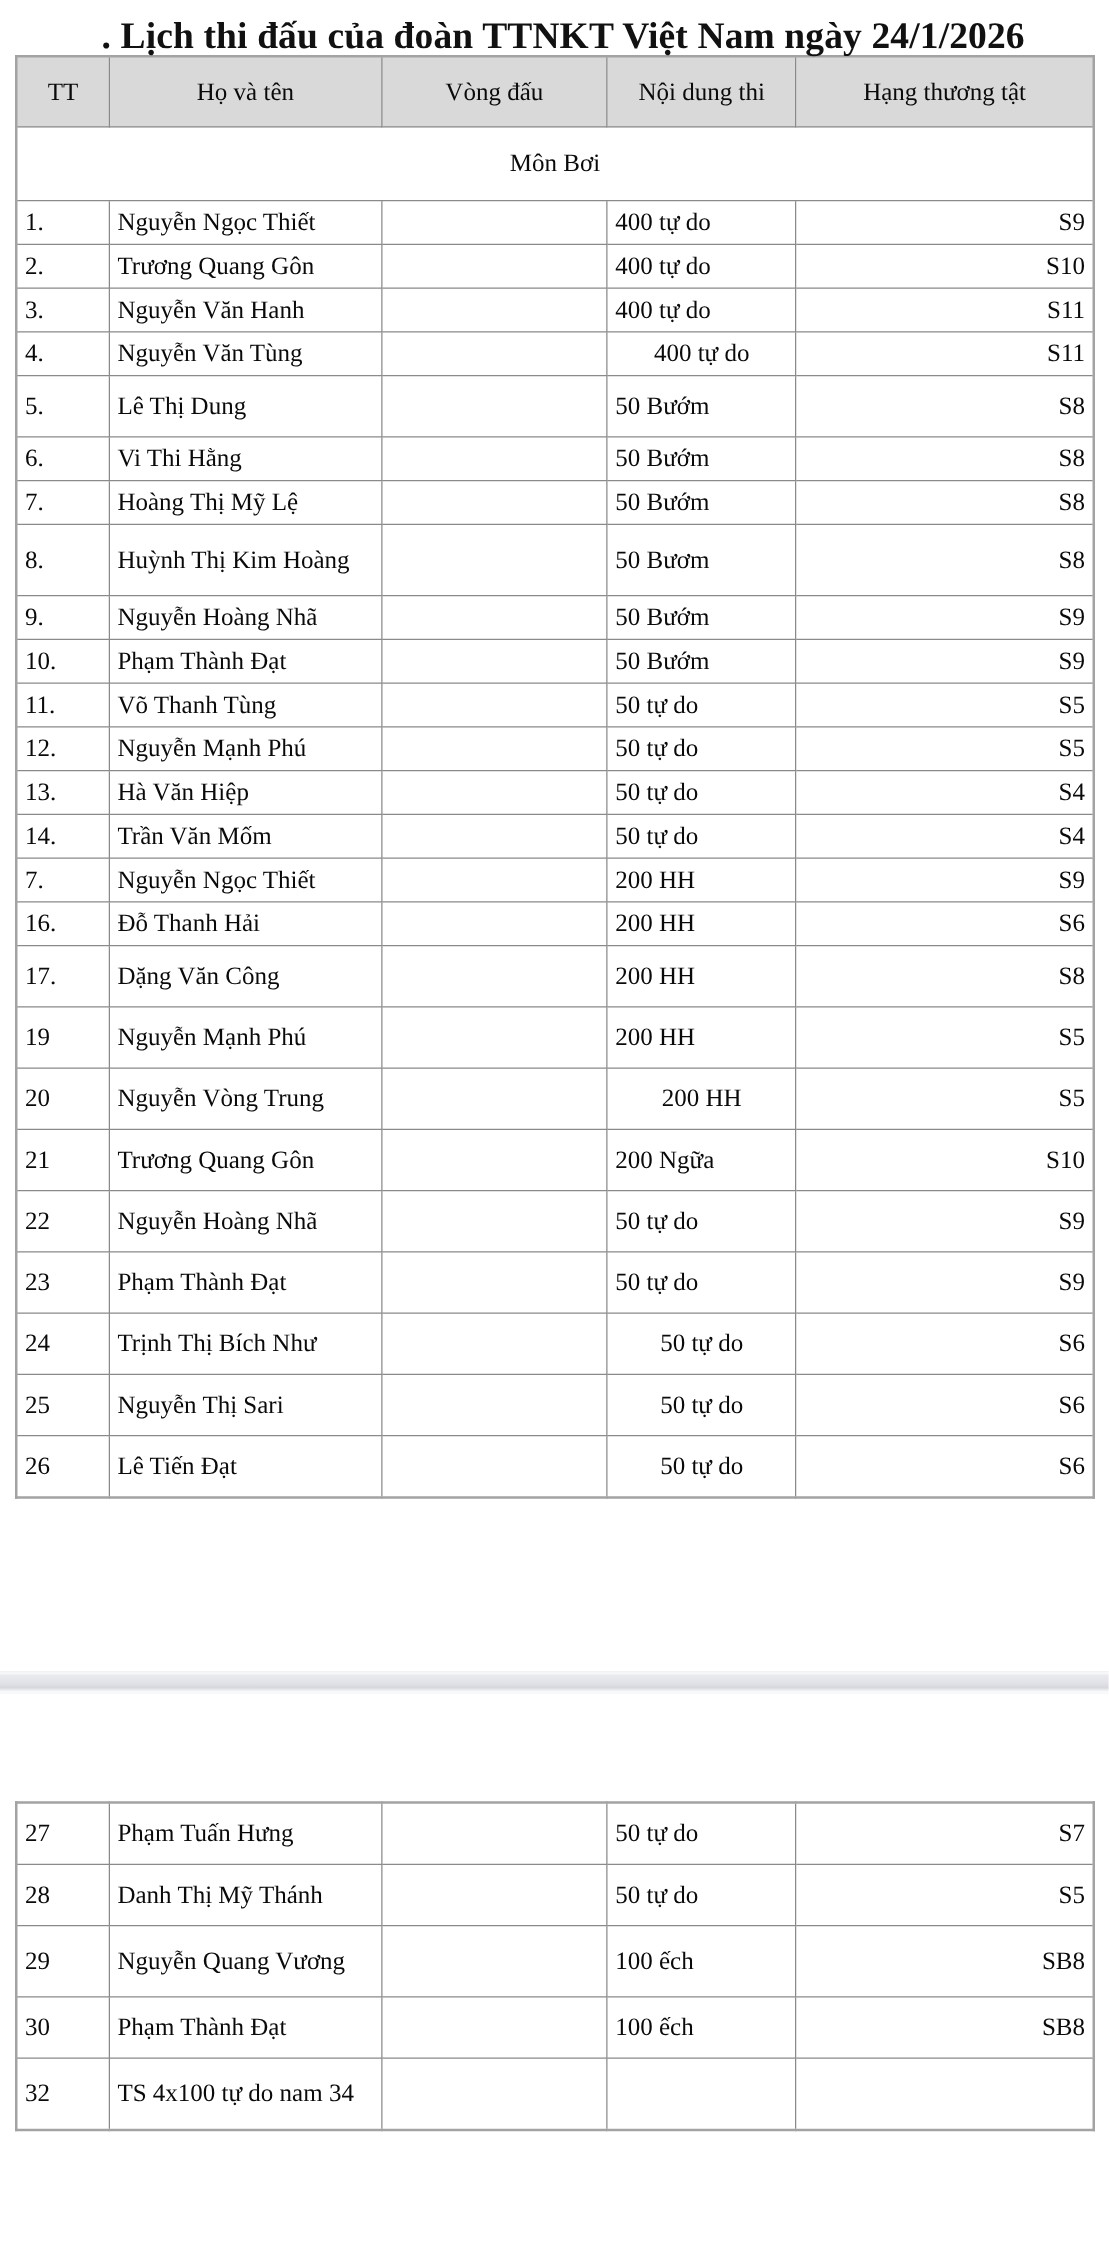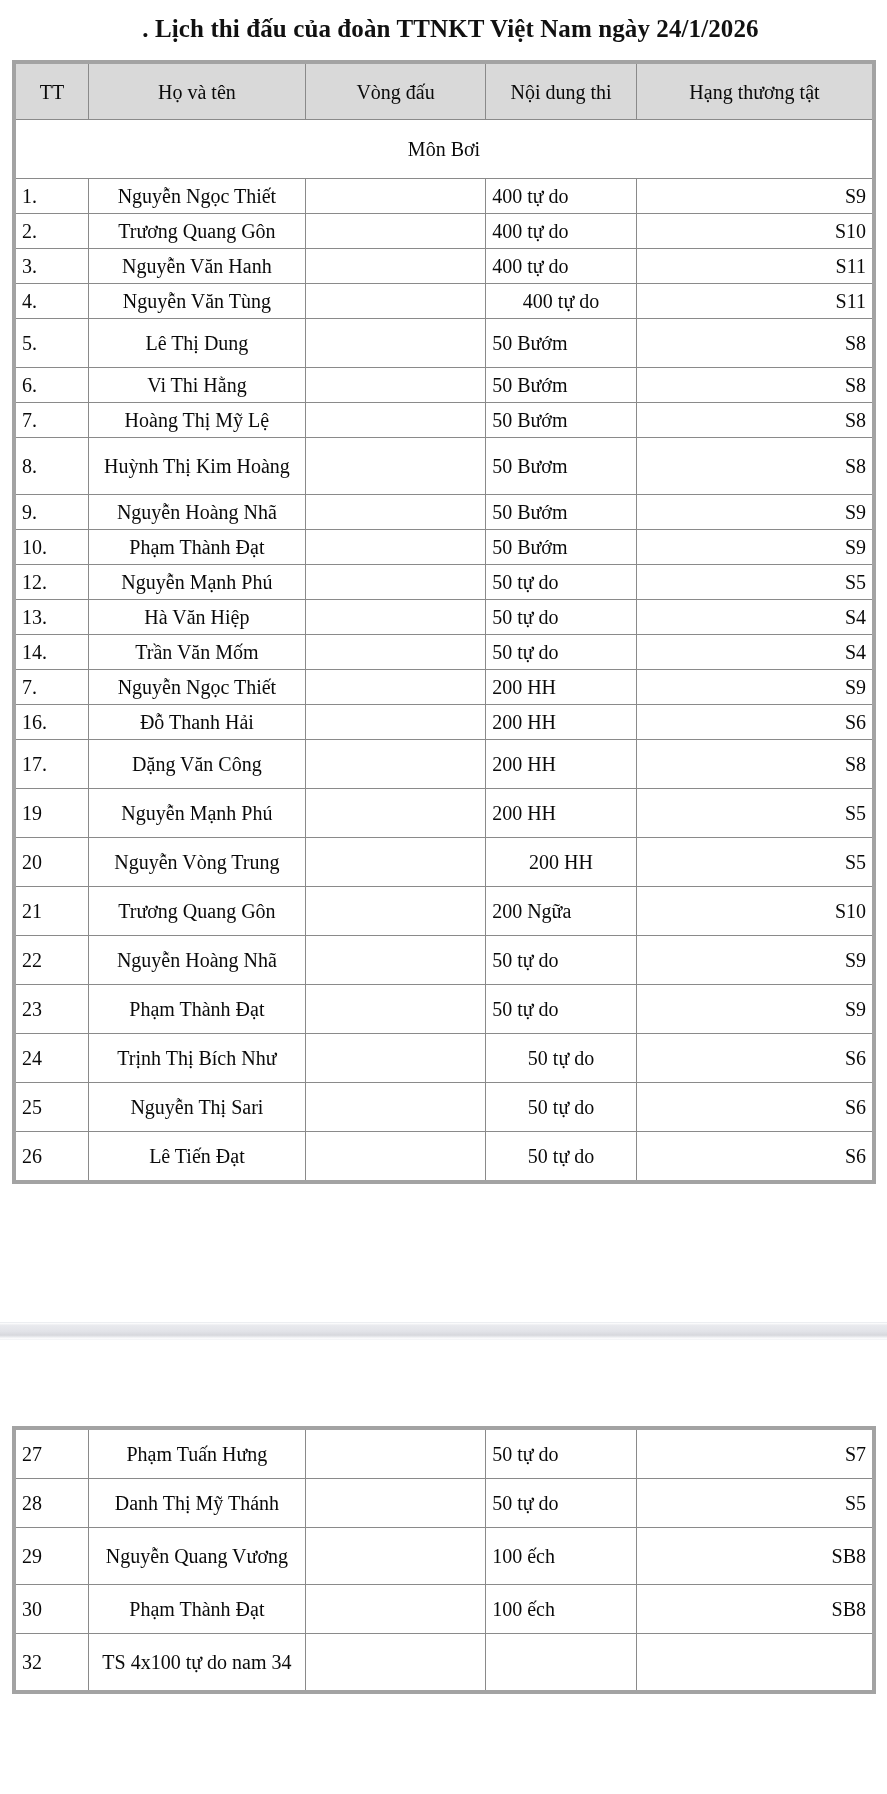--- a/index.html
+++ b/index.html
@@ -19,38 +19,38 @@
     position: relative;
     width: 887px;
     min-height: 1794px;
     overflow: hidden;
   }
 
   
   .doc-title {
     font-family: "Liberation Serif", "DejaVu Serif", serif;
     font-weight: bold;
-    font-size: 25px;
+    font-size: 30px;
     line-height: 30px;
     color: #111111;
     text-align: center;
-    padding: 14px 0 16px 0;
+    padding: 14px 0 0 0;
     letter-spacing: 0.1px;
     margin: 0 0 0 14px;
   }
 
   
   .tbl-wrap {
     padding: 0 11px 0 12px;
   }
   table.sched {
     width: 864px;
     border-collapse: collapse;
     table-layout: fixed;
-    border: 4px solid #a3a3a3;
+    border: 2px solid #a3a3a3;
   }
   table.sched td, table.sched th {
     border: 1px solid #8a8a8a;
     vertical-align: middle;
     padding: 0 6px;
     font-size: 20px;
     line-height: 24px;
     font-weight: normal;
   }
   
@@ -80,21 +80,21 @@
     height: 58px;
     background: #ffffff;
   }
 
   
   td.tt {
     text-align: left;
     padding-left: 12px;
     font-size: 20px;
   }
-  td.nm { text-align: center; padding-left: 10px; }
+  td.nm { text-align: left; padding-left: 10px; }
   td.rd { }
   td.ev { text-align: left; padding-left: 9px; }
   td.cl { text-align: right; }
 
   
   .va-top    { vertical-align: top;    padding-top: 2px; }
   .va-bottom { vertical-align: bottom; padding-bottom: 3px; }
   .va-mid    { vertical-align: middle; }
 
   tr.r-normal td { height: 34px; }
@@ -215,20 +215,27 @@
           <td class="cl va-mid">S9</td>
         </tr>
         <tr class="r-normal">
           <td class="tt va-mid">10.</td>
           <td class="nm va-mid">Phạm Thành Đạt</td>
           <td class="rd va-mid"></td>
           <td class="ev va-mid">50 Bướm</td>
           <td class="cl va-mid">S9</td>
         </tr>
         <tr class="r-normal">
+          <td class="tt va-mid">11.</td>
+          <td class="nm va-mid">Võ Thanh Tùng</td>
+          <td class="rd va-mid"></td>
+          <td class="ev va-mid">50 tự do</td>
+          <td class="cl va-mid">S5</td>
+        </tr>
+        <tr class="r-normal">
           <td class="tt va-mid">12.</td>
           <td class="nm va-mid">Nguyễn Mạnh Phú</td>
           <td class="rd va-mid"></td>
           <td class="ev va-mid">50 tự do</td>
           <td class="cl va-mid">S5</td>
         </tr>
         <tr class="r-normal">
           <td class="tt va-mid">13.</td>
           <td class="nm va-mid">Hà Văn Hiệp</td>
           <td class="rd va-mid"></td>

